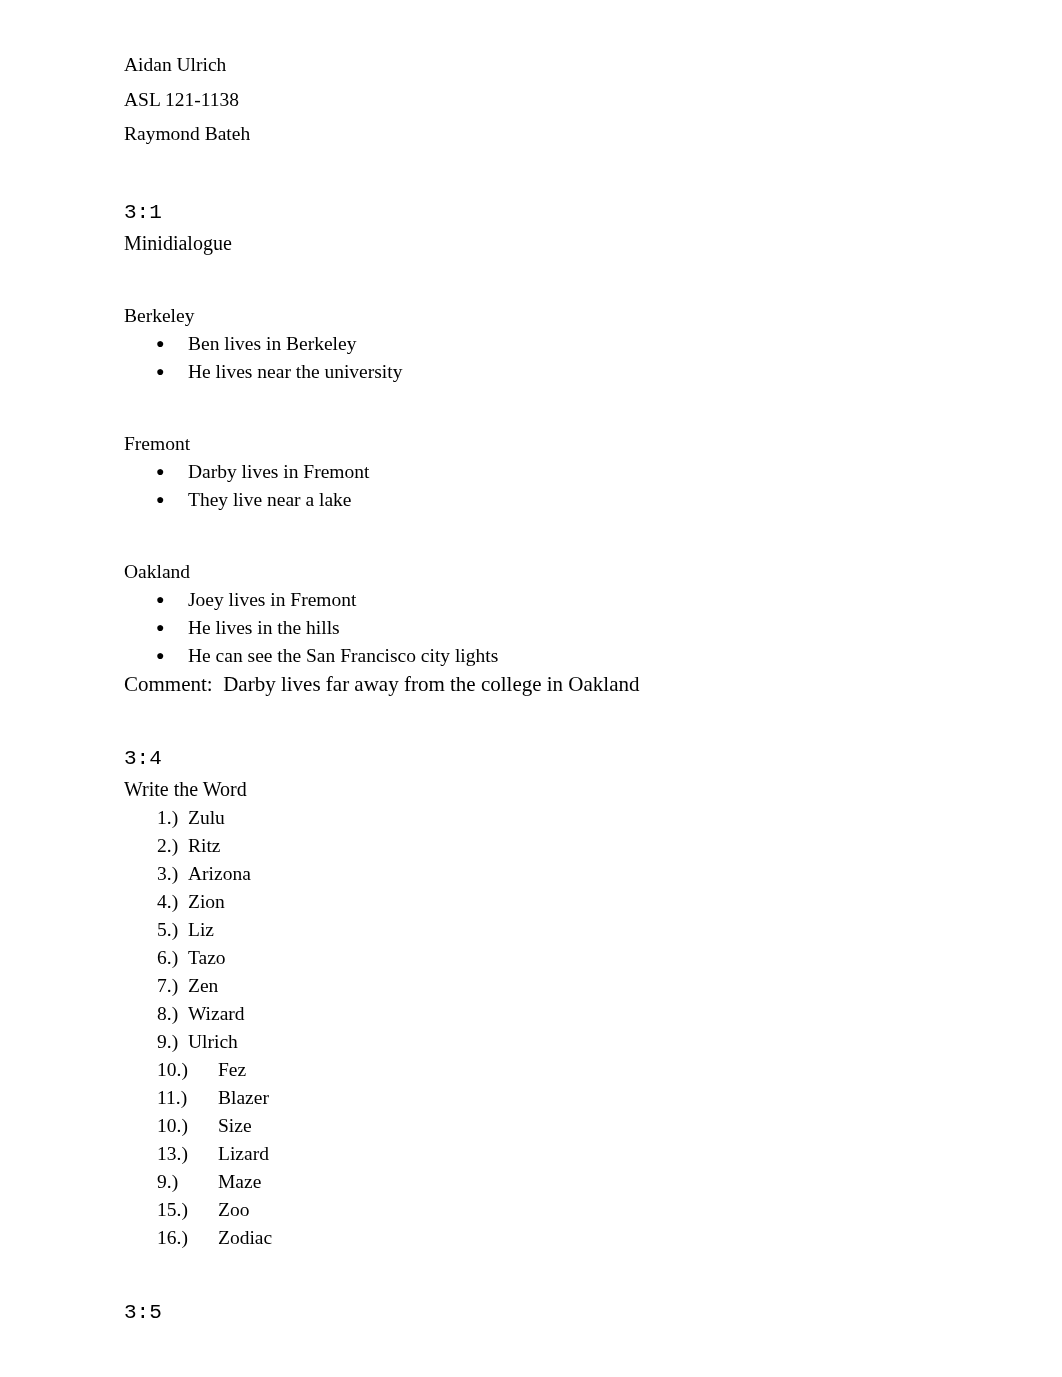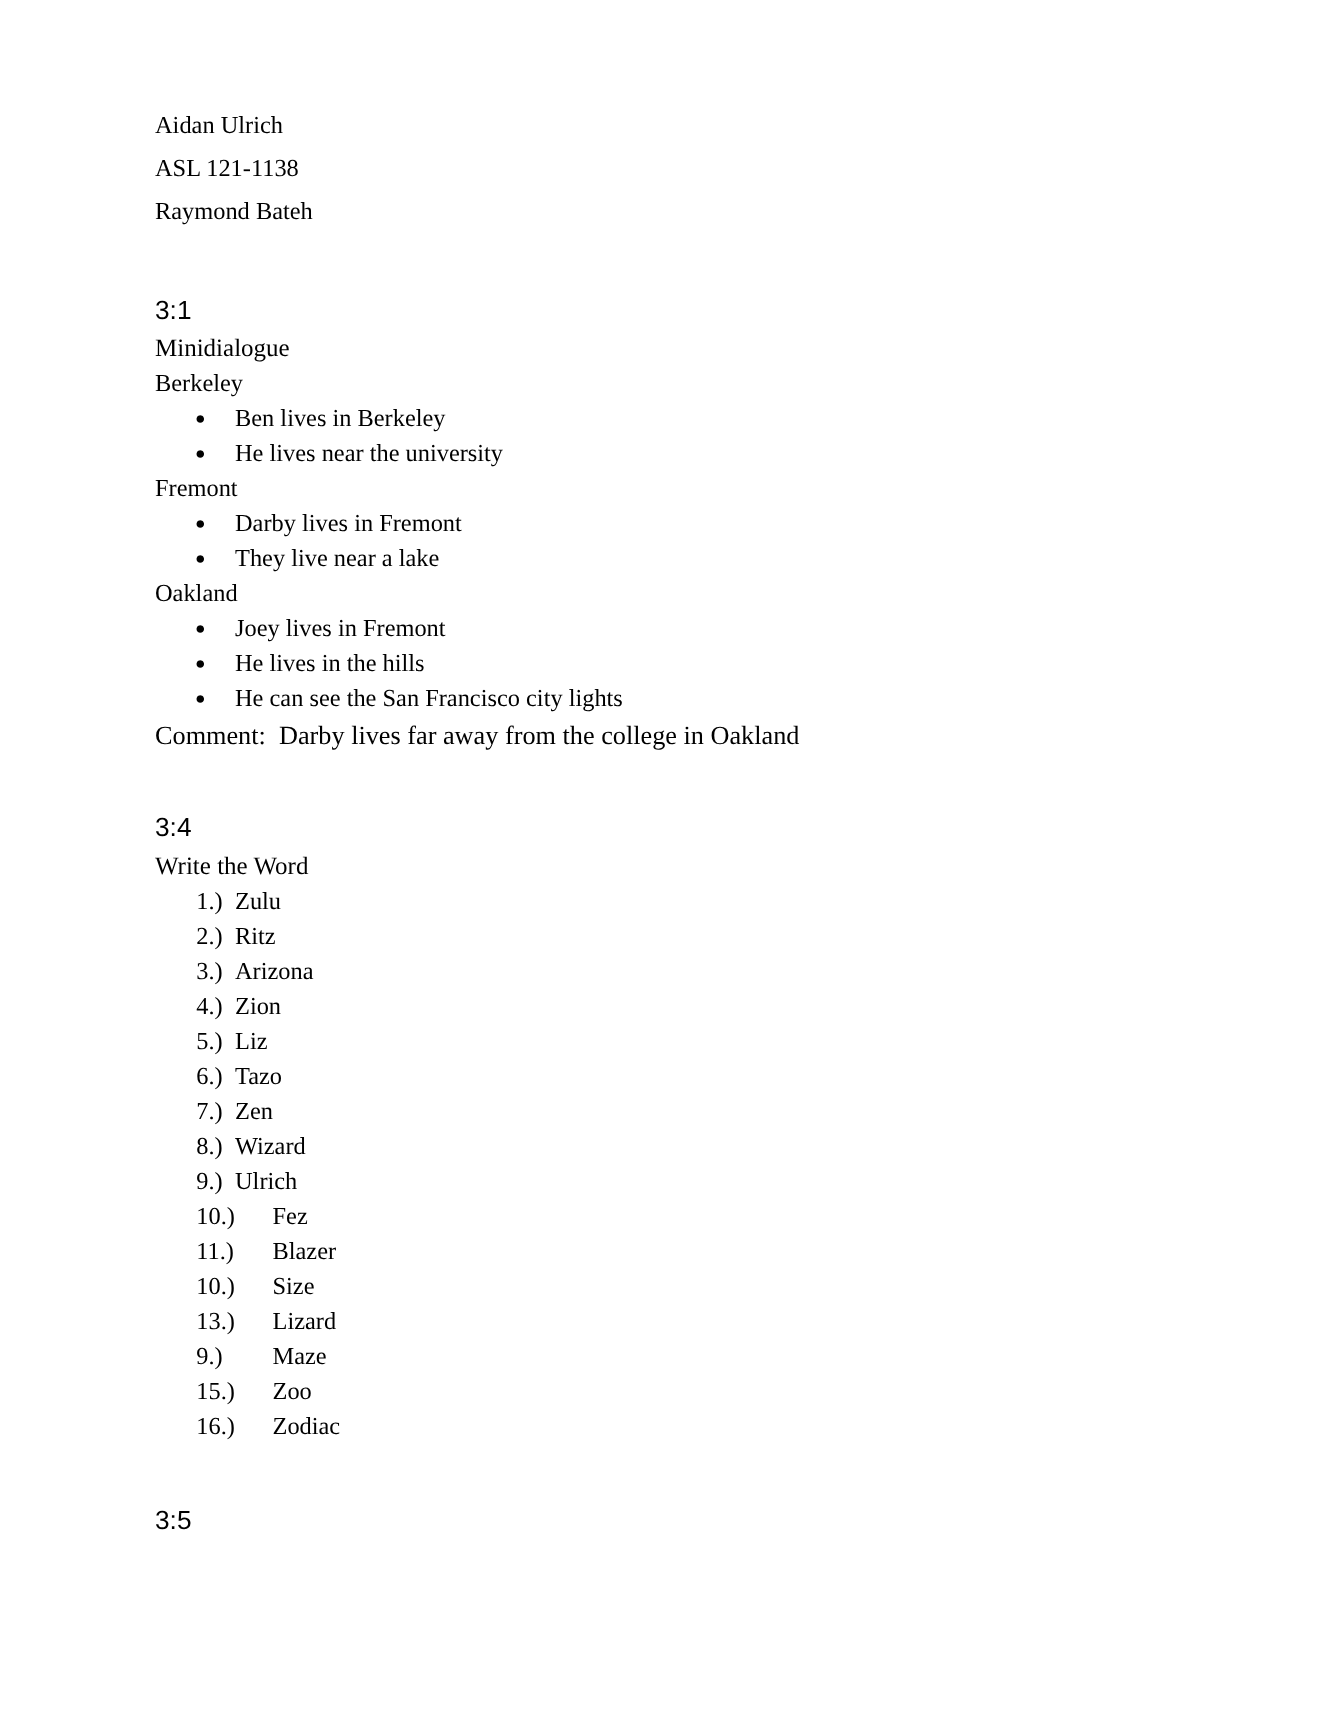--- a/index.html
+++ b/index.html
@@ -16,21 +16,21 @@
     color: #000000;
     -webkit-font-smoothing: antialiased;
   }
   .page {
     position: absolute;
     left: 0; top: 0;
     width: 1062px;
     height: 1377px;
     background: #ffffff;
     box-sizing: border-box;
-    padding: 84px 124px 0 124px;
+    padding: 48px 124px 0 124px;
   }
   .doc-body {
     width: 814px;
   }
   
   .line {
     font-family: "Liberation Serif", "DejaVu Serif", serif;
     font-size: 19.5px;
     line-height: 34.5px;
     color: #000000;
@@ -39,36 +39,37 @@
   
   .header-block {
     margin: 0;
     padding: 0;
   }
   .header-block .line {
     line-height: 34.5px;
   }
   
   .section-heading {
-    font-family: Liberation Sans, sans-serif;
+    font-family: Liberation Mono, monospace;
     font-size: 21px;
     line-height: 30px;
     font-weight: normal;
     color: #000000;
     margin: 0;
     padding: 0;
   }
   
   .subtitle {
     font-size: 20px;
     line-height: 30px;
   }
   .group-label {
     font-size: 19.5px;
     line-height: 28px;
+    margin-top: 44px;
   }
   
   ul.bullet-list {
     list-style: none;
     margin: 0;
     padding: 0;
   }
   ul.bullet-list > li {
     position: relative;
     font-size: 19.5px;

